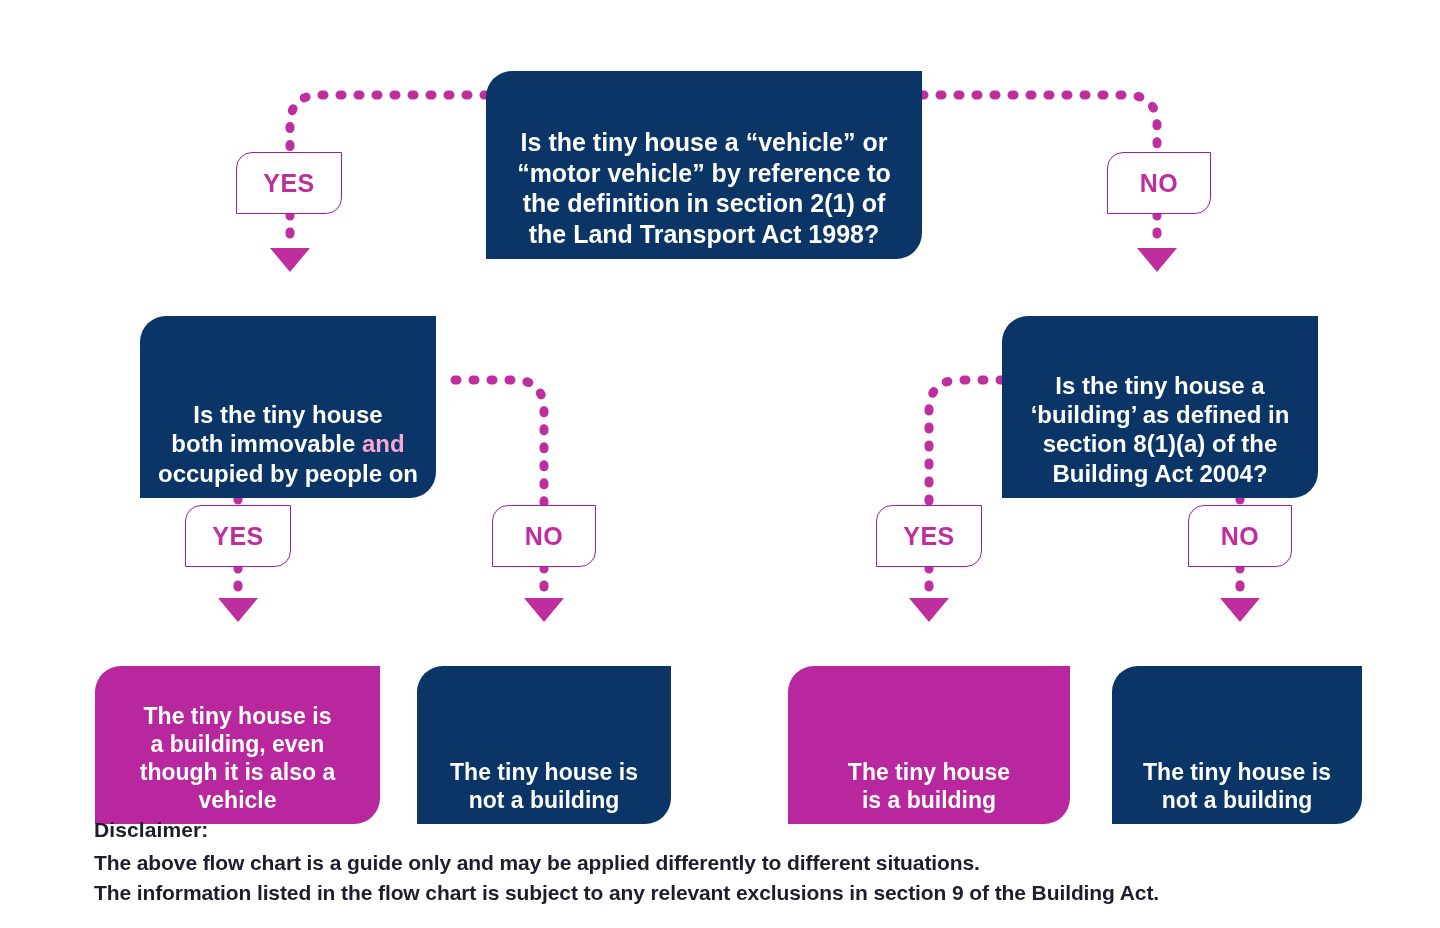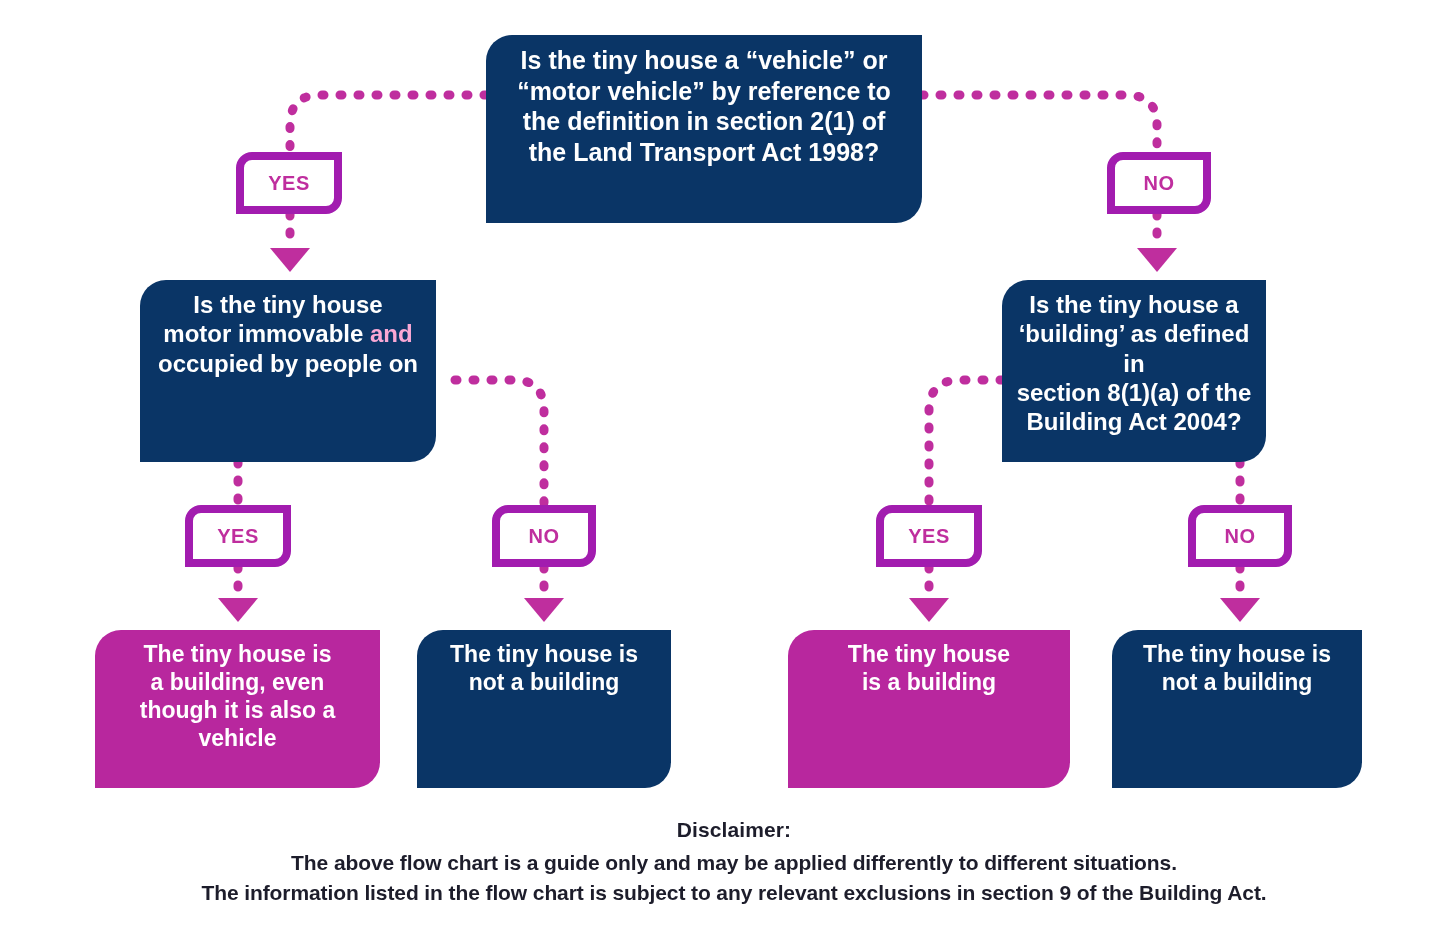--- a/index.html
+++ b/index.html
@@ -14,49 +14,50 @@
     background: #ffffff;
     font-family: "Liberation Sans", sans-serif;
     overflow: hidden;
   }
 
   
   .node {
     position: absolute;
     box-sizing: border-box;
     display: flex;
-    align-items: flex-start;
+    align-items: flex-end;
     justify-content: center;
     text-align: center;
     color: #ffffff;
     font-weight: bold;
     line-height: 1.22;
     
     border-radius: 26px 0 26px 0;
     padding: 10px 14px;
+    margin-top: 36px;
   }
   .node.navy   { background: #0a3566; }
   .node.magenta{ background: #b8279e; }
 
   .node-text { display: block; width: 100%; }
   .accent-and { color: #f9a8d4; }
 
   
   .label-box {
     position: absolute;
     box-sizing: border-box;
     display: flex;
     align-items: center;
     justify-content: center;
-    border: 8px solid #a21caf;
+    border: 1px solid #a21caf;
     border-radius: 16px 0 16px 0;
     background: #ffffff;
     color: #bf2e9e;
     font-weight: bold;
-    font-size: 20px;
+    font-size: 25px;
     letter-spacing: 0.5px;
   }
 
   
   #connectors {
     position: absolute;
     left: 0; top: 0;
     width: 1440px;
     height: 928px;
     pointer-events: none;
@@ -69,29 +70,27 @@
     top: 818px;
     width: 1280px;
     color: #1d1d2b;
     font-family: "Liberation Sans", sans-serif;
   }
   .disclaimer-title {
     font-size: 21px;
     font-weight: bold;
     margin: 0 0 9px 0;
     letter-spacing: 0.1px;
-    text-align: center;
   }
   .disclaimer-line {
     font-size: 21px;
     font-weight: bold;
     margin: 0 0 6px 0;
     letter-spacing: -0.1px;
     white-space: nowrap;
-    text-align: center;
   }
 
   
   .watermark {
     position: absolute;
     left: 26px;
     top: 878px;
     font-size: 16px;
     letter-spacing: 0.6px;
     color: #9a9a9a;
@@ -152,26 +151,26 @@
     </span>
   </div>
 
   <div class="label-box" style="left:236px; top:152px; width:106px; height:62px;">YES</div>
 
   <div class="label-box" style="left:1107px; top:152px; width:104px; height:62px;">NO</div>
 
   <div class="node navy" style="left:140px; top:280px; width:296px; height:182px; font-size:24px;">
     <span class="node-text">
       <span>Is the tiny house</span><br>
-      <span>motor immovable </span><span class="accent-and">and</span><br>
+      <span>both immovable </span><span class="accent-and">and</span><br>
       <span>occupied by people on</span><br>
     </span>
   </div>
 
-  <div class="node navy" style="left:1002px; top:280px; width:264px; height:182px; font-size:24px;">
+  <div class="node navy" style="left:1002px; top:280px; width:316px; height:182px; font-size:24px;">
     <span class="node-text">
       <span>Is the tiny house a</span><br>
       <span>‘building’ as defined in</span><br>
       <span>section 8(1)(a) of the</span><br>
       <span>Building Act 2004?</span>
     </span>
   </div>
 
   <div class="label-box" style="left:185px; top:505px; width:106px; height:62px;">YES</div>
 

